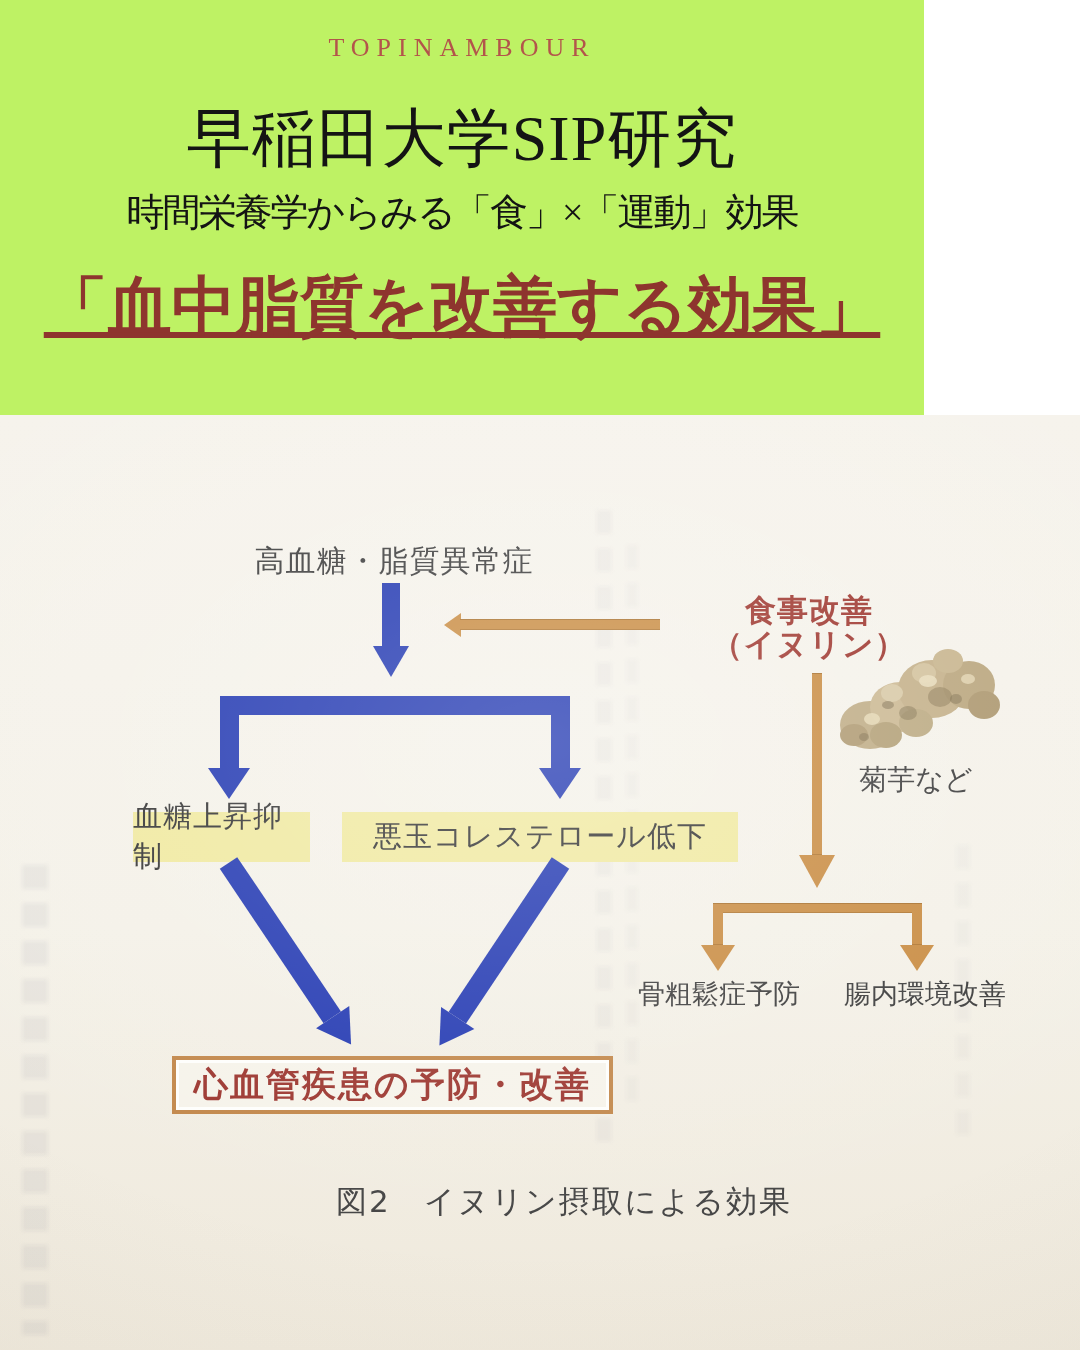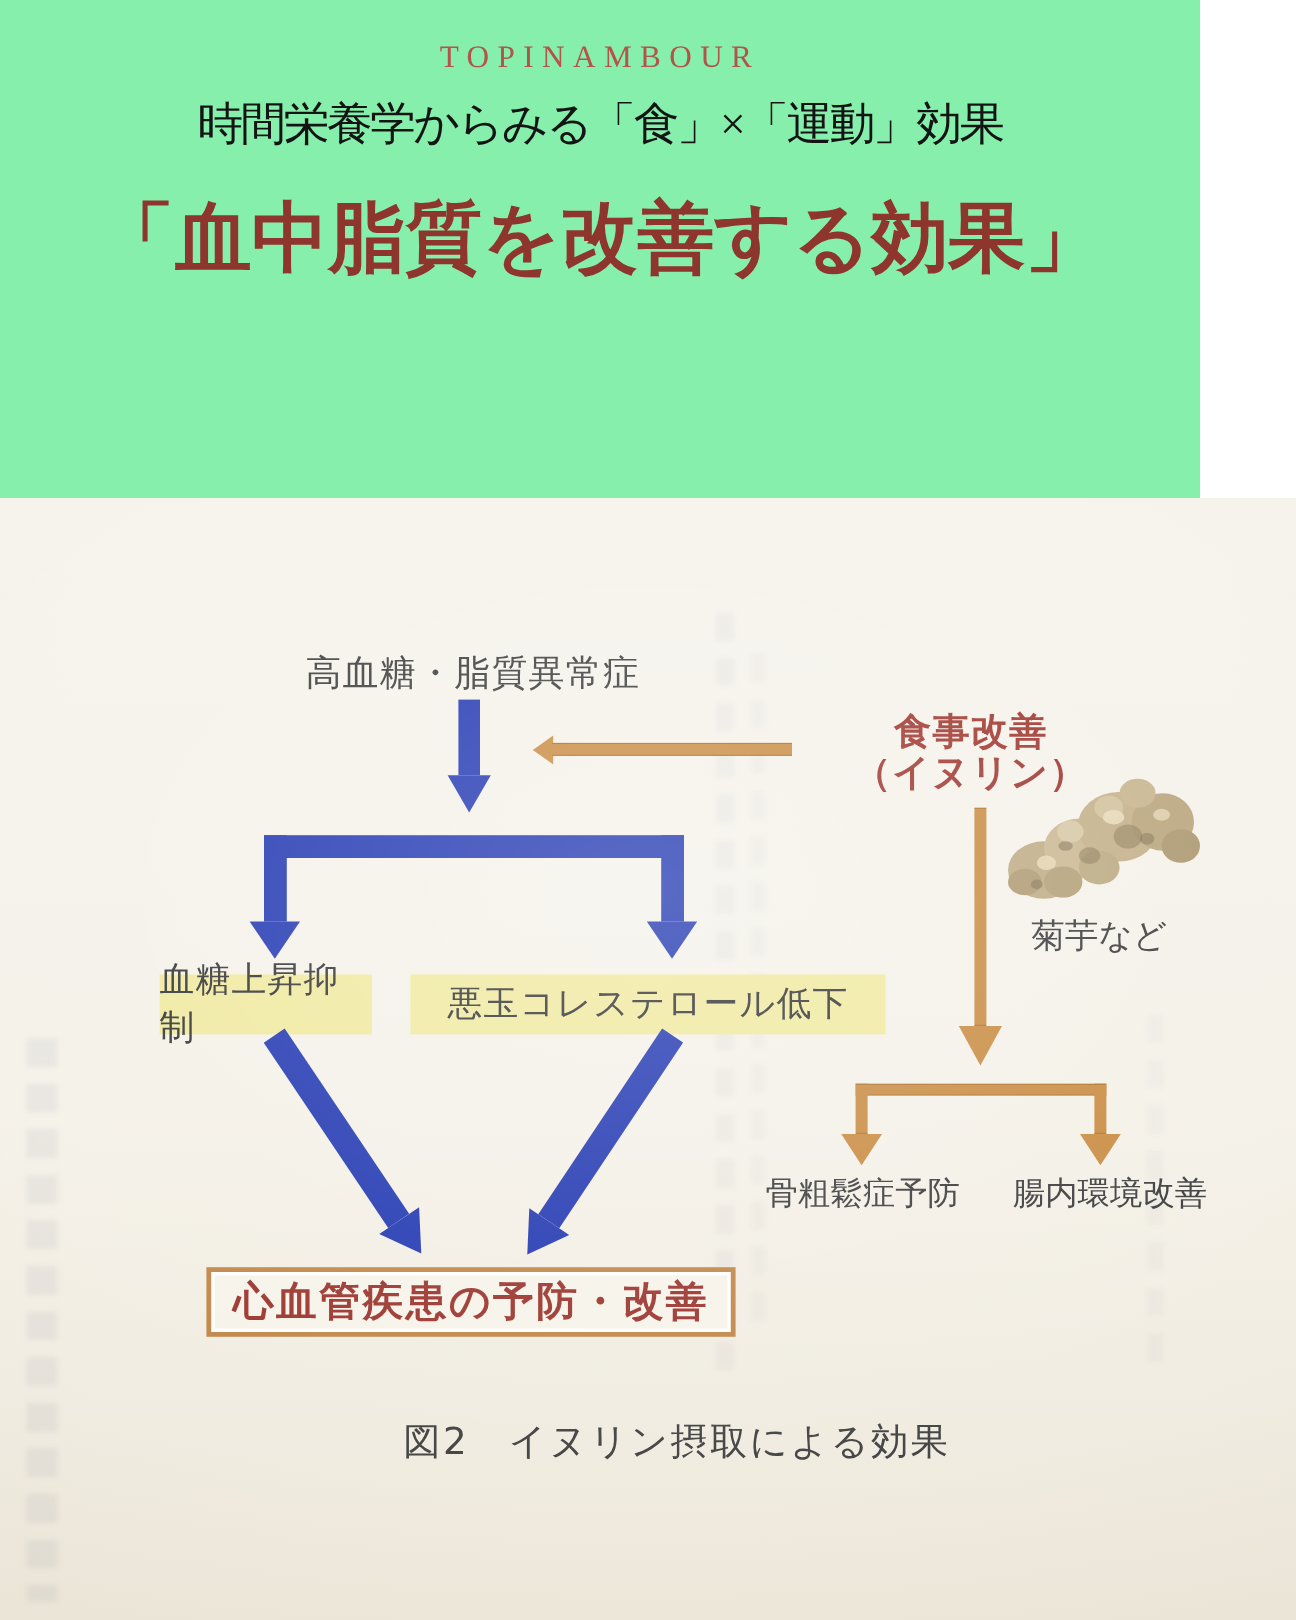--- a/index.html
+++ b/index.html
@@ -1,28 +1,28 @@
 <!DOCTYPE html>
 <html lang="ja"><head>
 <meta charset="utf-8">
 <style>
   html,body{margin:0;padding:0;background:#ffffff;}
   body{width:1080px;height:1350px;overflow:hidden;position:relative;
        font-family:"DejaVu Sans","Liberation Sans",sans-serif;}
 
   
-  .header{position:absolute;left:0;top:0;width:1000px;height:415px;background:#86efac;text-align:center;}
+  .header{position:absolute;left:0;top:0;width:924px;height:415px;background:#bef264;text-align:center;}
   .brand{margin-top:33px;font-family:"Liberation Serif","DejaVu Serif",serif;
          font-size:26px;letter-spacing:7px;color:#b3544b;font-weight:400;}
   .title1{margin-top:44px;font-family:"Liberation Serif","DejaVu Serif",serif;
           font-size:64px;line-height:1.0;color:#141414;font-weight:500;letter-spacing:1px;}
   .title2{margin-top:22px;font-family:"Liberation Serif","DejaVu Serif",serif;
           font-size:38px;line-height:1.0;color:#141414;font-weight:500;letter-spacing:-2px;}
   .titleRed{margin-top:44px;font-family:"Liberation Serif","DejaVu Serif",serif;
-          font-size:64px;line-height:1.0;color:#8e352e;font-weight:700;letter-spacing:0px;}
+          font-size:64px;line-height:1.0;color:#8e352e;font-weight:700;letter-spacing:0px;text-decoration:underline;}
 
   
   .photo{position:absolute;left:0;top:415px;width:1080px;height:935px;
          background:linear-gradient(180deg,#f6f3ec 0%,#f4f1e8 55%,#efe9dc 100%);}
   .photo::after{content:"";position:absolute;inset:0;
          background:radial-gradient(120% 90% at 50% 35%,rgba(255,255,255,.25) 0%,rgba(0,0,0,0) 60%,rgba(90,80,60,.05) 100%);}
 
   .ghost{position:absolute;filter:blur(2px);
          background:repeating-linear-gradient(to bottom,rgba(130,130,145,.10) 0 24px,rgba(0,0,0,0) 24px 38px);}
 
@@ -57,20 +57,21 @@
         color:#9e362e;font-weight:700;font-size:31px;line-height:34px;letter-spacing:1px;white-space:nowrap;}
 
   .caption{position:absolute;transform:translateX(-50%);color:#454545;font-size:31px;letter-spacing:2px;white-space:nowrap;}
   .tuber{position:absolute;}
 </style>
 </head>
 <body>
 
 <div class="header">
   <div class="brand">TOPINAMBOUR</div>
+  <div class="title1">早稲田大学SIP研究</div>
   <div class="title2">時間栄養学からみる「食」×「運動」効果</div>
   <div class="titleRed">「血中脂質を改善する効果」</div>
 </div>
 
 <div class="photo">
 
   <div class="ghost" style="left:22px;top:450px;width:26px;height:470px;"></div>
   <div class="ghost" style="left:596px;top:95px;width:16px;height:640px;opacity:.65;"></div>
   <div class="ghost" style="left:626px;top:130px;width:12px;height:560px;opacity:.5;"></div>
   <div class="ghost" style="left:956px;top:430px;width:14px;height:300px;opacity:.5;"></div>

